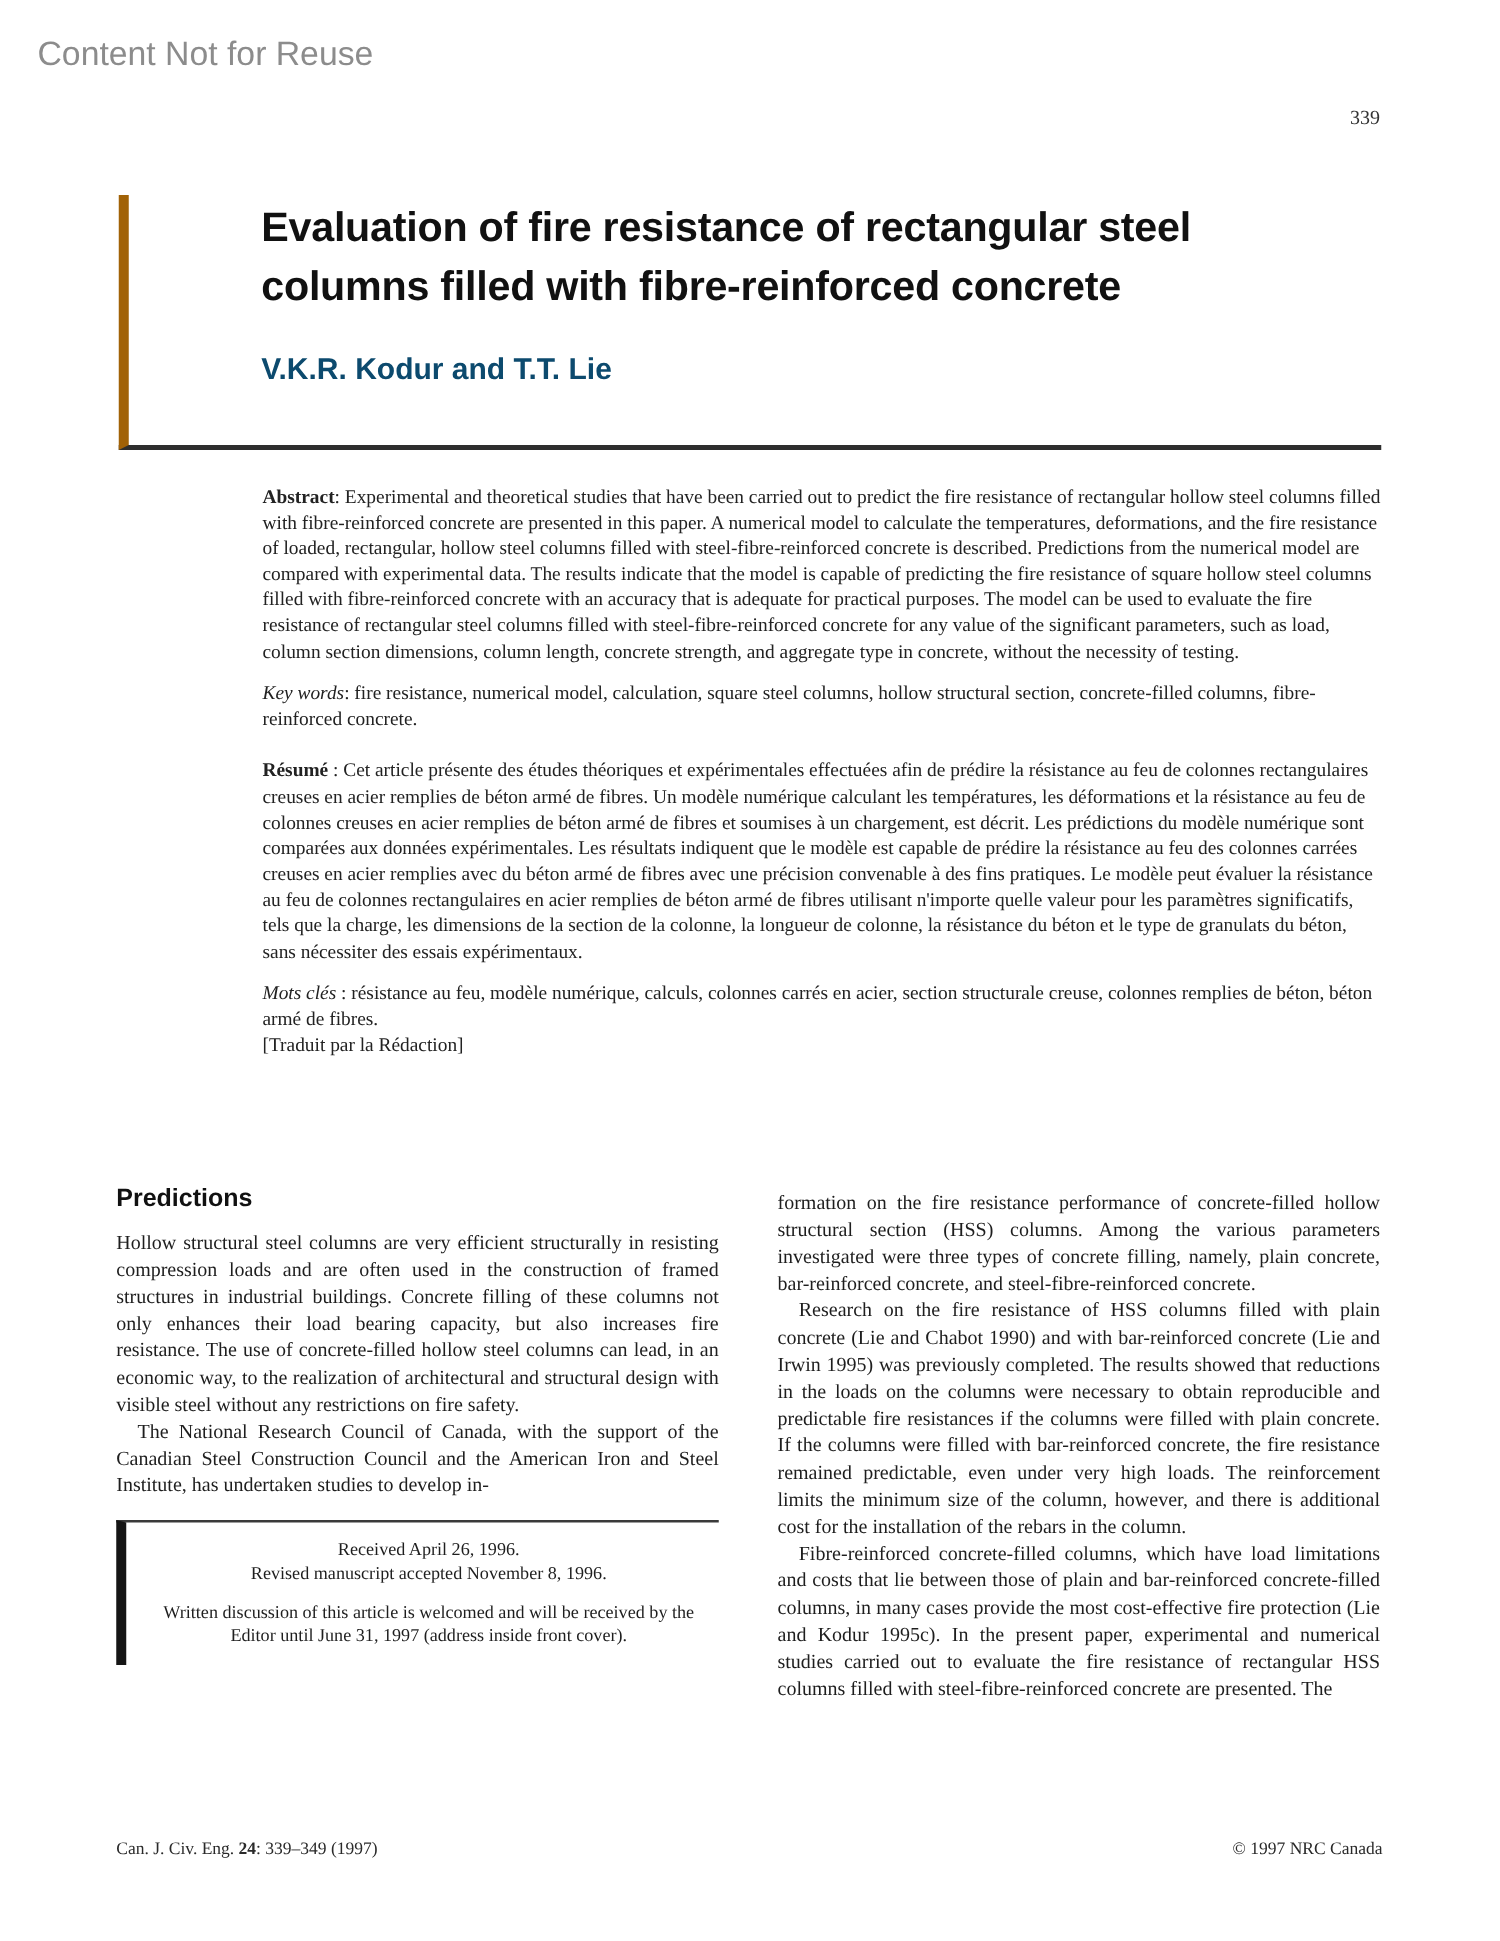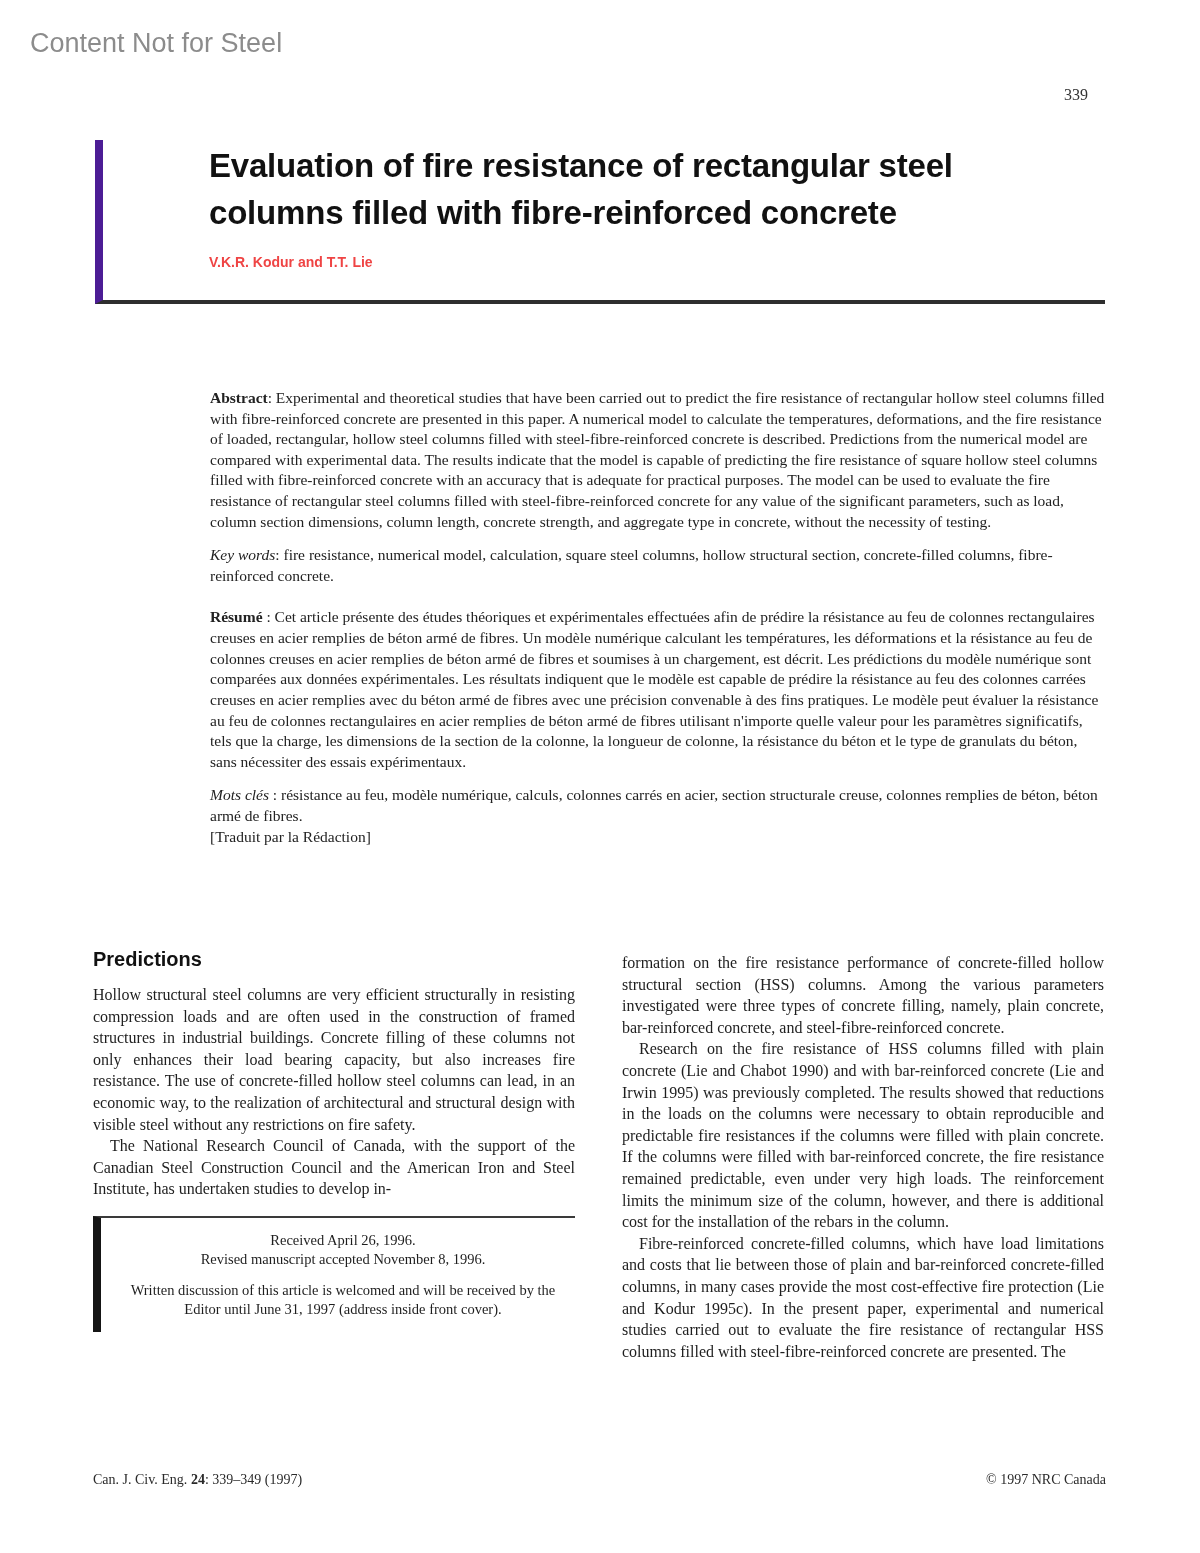--- a/index.html
+++ b/index.html
@@ -4,35 +4,35 @@
 <style>
   html,body { margin:0; padding:0; }
   body {
     width:1200px; height:1553px; background:#ffffff; position:relative;
     font-family:"Liberation Serif", serif; color:#1c1c1c; overflow:hidden;
   }
   .watermark {
     position:absolute; top:28px; left:30px;
     font-family:"Liberation Sans", sans-serif; font-size:27px; color:#8c8c8c;
   }
-  .page-number { position:absolute; top:86px; right:112px; font-size:16px; color:#333; }
+  .page-number { position:absolute; top:86px; right:96px; font-size:16px; color:#333; }
 
   .title-block {
-    position:absolute; top:140px; left:95px; width:1010px; box-sizing:border-box;
-    border-left:8px solid #4c1d95; border-bottom:4px solid #2e2e2e;
-    padding:2px 0 30px 106px;
+    position:absolute; top:156px; left:95px; width:1010px; box-sizing:border-box;
+    border-left:8px solid #a16207; border-bottom:4px solid #2e2e2e;
+    padding:2px 0 46px 106px;
   }
   .title {
     font-family:"Liberation Sans", sans-serif; font-weight:bold;
     font-size:33px; line-height:1.43; max-width:800px; color:#111;
     letter-spacing:-0.2px; margin:0;
   }
   .authors {
-    margin-top:18px; font-family:"Liberation Sans", sans-serif;
-    font-weight:bold; font-size:14px; color:#ef4444;
+    margin-top:30px; font-family:"Liberation Sans", sans-serif;
+    font-weight:bold; font-size:24px; color:#0c4a6e;
   }
 
   .front-matter {
     position:absolute; top:388px; left:210px; width:897px;
     font-size:15.5px; line-height:1.33; color:#222;
   }
   .front-matter p { margin:0 0 13px 0; }
   .front-matter p.tight { margin-bottom:0; }
   .lbl-bold { font-weight:bold; }
   .lbl-italic { font-style:italic; }
@@ -60,21 +60,21 @@
   .footnote p:last-child { margin-bottom:0; }
 
   .footer {
     position:absolute; top:1472px; left:93px; width:1013px;
     display:flex; justify-content:space-between; font-size:14px; color:#2a2a2a;
   }
 </style>
 </head>
 <body>
 
-<div class="watermark">Content Not for Steel</div>
+<div class="watermark">Content Not for Reuse</div>
 
 <div class="page-number">339</div>
 
 <div class="title-block">
   <h1 class="title">Evaluation of fire resistance of rectangular steel columns filled with fibre-reinforced concrete</h1>
   <div class="authors">V.K.R. Kodur and T.T. Lie</div>
 </div>
 
 <div class="front-matter">
   <p><span class="lbl-bold">Abstract</span><span>: Experimental and theoretical studies that have been carried out to predict the fire resistance of rectangular hollow steel columns filled with fibre-reinforced concrete are presented in this paper. A numerical model to calculate the temperatures, deformations, and the fire resistance of loaded, rectangular, hollow steel columns filled with steel-fibre-reinforced concrete is described. Predictions from the numerical model are compared with experimental data. The results indicate that the model is capable of predicting the fire resistance of square hollow steel columns filled with fibre-reinforced concrete with an accuracy that is adequate for practical purposes. The model can be used to evaluate the fire resistance of rectangular steel columns filled with steel-fibre-reinforced concrete for any value of the significant parameters, such as load, column section dimensions, column length, concrete strength, and aggregate type in concrete, without the necessity of testing.</span></p>

